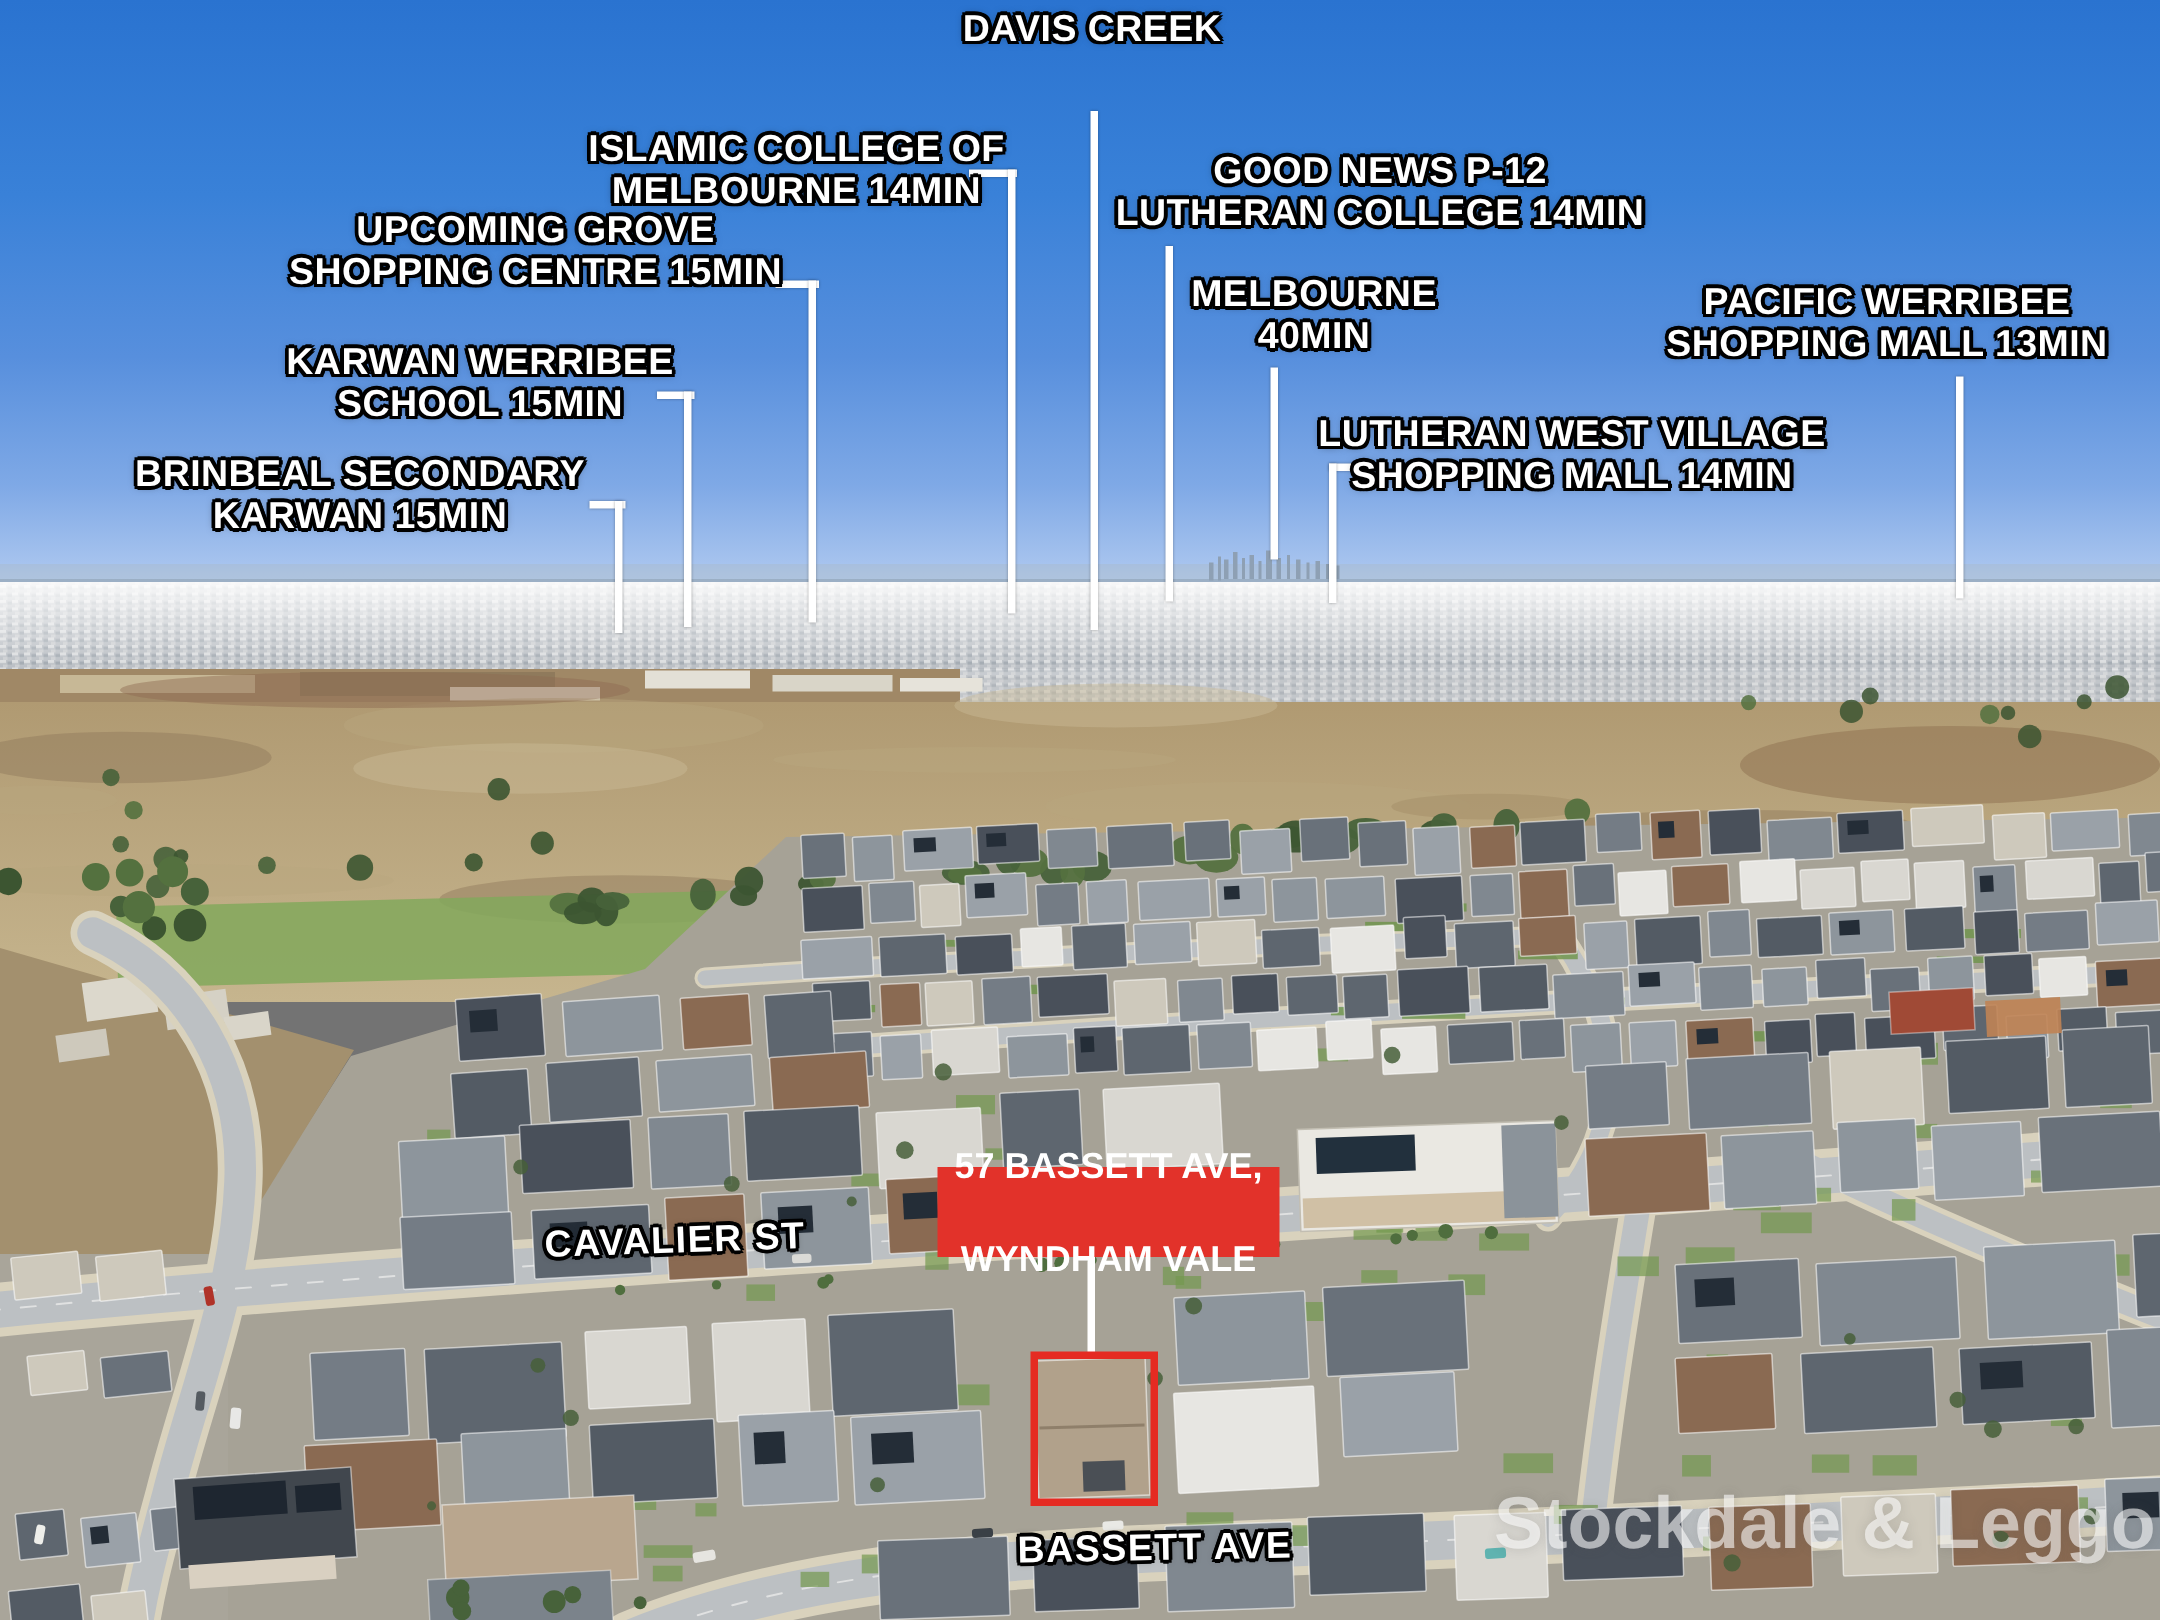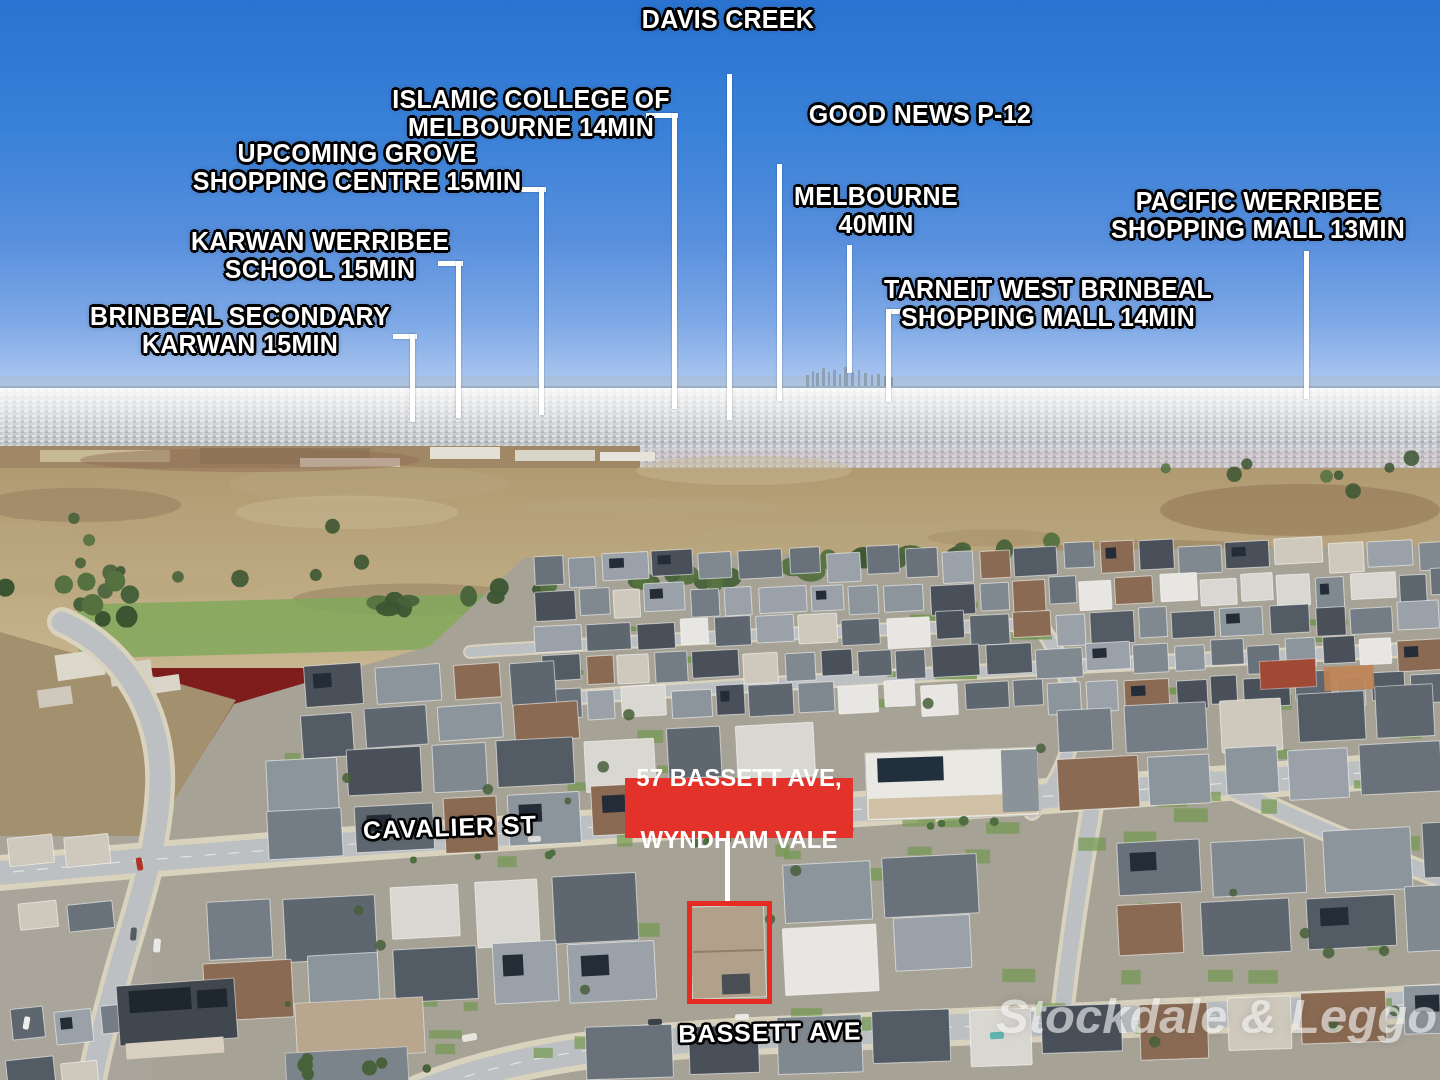--- a/index.html
+++ b/index.html
@@ -1,37 +1,37 @@
 <!DOCTYPE html>
 <html><head>
 <meta charset="utf-8">
 <style>
   html,body{margin:0;padding:0;background:#222;}
   .stage{position:relative;width:1440px;height:1080px;overflow:hidden;
-         font-family:"Liberation Sans",sans-serif;background:#7f1d1d;}
+         font-family:"Liberation Sans",sans-serif;background:#737373;}
   .photo,.photo svg{position:absolute;left:0;top:0;width:1440px;height:1080px;}
   
   .loc{position:absolute;transform:translateX(-50%);text-align:center;white-space:nowrap;
        color:#fff;font-weight:700;font-size:25px;line-height:28px;letter-spacing:.3px;z-index:5;
        text-shadow:-2px -2px 0 #000,2px -2px 0 #000,-2px 2px 0 #000,2px 2px 0 #000,
                    0 -2.6px 0 #000,0 2.6px 0 #000,-2.6px 0 0 #000,2.6px 0 0 #000,0 0 6px rgba(0,0,0,.55);}
   .vline,.hline{position:absolute;background:#fff;z-index:4;box-shadow:0 0 2px rgba(0,0,0,.35);}
   .street{position:absolute;transform:translateX(-50%) rotate(-2deg);white-space:nowrap;color:#fff;
           font-weight:700;font-size:25px;letter-spacing:1px;z-index:5;
           text-shadow:-2px -2px 0 #000,2px -2px 0 #000,-2px 2px 0 #000,2px 2px 0 #000,
                       0 -2.6px 0 #000,0 2.6px 0 #000,-2.6px 0 0 #000,2.6px 0 0 #000,0 0 5px rgba(0,0,0,.5);}
   .prop-label{position:absolute;left:625px;top:778px;width:228px;height:60px;z-index:6;
               display:flex;flex-direction:column;align-items:center;justify-content:center;
               color:#fff;font-weight:700;font-size:24px;line-height:27px;white-space:nowrap;gap:35px;}
   .prop-conn{position:absolute;left:725px;top:838px;width:5px;height:66px;background:#fff;z-index:5;}
   .prop-outline{position:absolute;left:687px;top:901px;width:85px;height:103px;z-index:5;
                 box-sizing:border-box;border:5px solid #e52b22;}
   .watermark{position:absolute;left:996px;top:988px;z-index:7;white-space:nowrap;
              font-weight:700;font-size:49px;letter-spacing:0;color:rgba(255,255,255,.58);
-             text-shadow:0 0 8px rgba(80,80,80,.2);font-style:italic;}
+             text-shadow:0 0 8px rgba(80,80,80,.2);}
 </style>
 </head>
 <body>
 
 <div class="stage">
 
   <div class="photo">
     <svg viewBox="0 0 1440 1080" xmlns="http://www.w3.org/2000/svg">
       <defs>
         <linearGradient id="sky" x1="0" y1="0" x2="0" y2="1">
@@ -602,27 +602,28 @@
   <div class="loc" style="left:320px;top:227px">
     <div>KARWAN WERRIBEE</div>
     <div>SCHOOL 15MIN</div>
   </div>
   <div class="loc" style="left:240px;top:302px">
     <div>BRINBEAL SECONDARY</div>
     <div>KARWAN 15MIN</div>
   </div>
   <div class="loc" style="left:920px;top:100px">
     <div>GOOD NEWS P-12</div>
+    <div>LUTHERAN COLLEGE 14MIN</div>
   </div>
   <div class="loc" style="left:876px;top:182px">
     <div>MELBOURNE</div>
     <div>40MIN</div>
   </div>
   <div class="loc" style="left:1048px;top:275px">
-    <div>TARNEIT WEST BRINBEAL</div>
+    <div>LUTHERAN WEST VILLAGE</div>
     <div>SHOPPING MALL 14MIN</div>
   </div>
   <div class="loc" style="left:1258px;top:187px">
     <div>PACIFIC WERRIBEE</div>
     <div>SHOPPING MALL 13MIN</div>
   </div>
 
   <div class="prop-label" style="background:#e2322a">
     <div>57 BASSETT AVE,</div>
     <div>WYNDHAM VALE</div>

